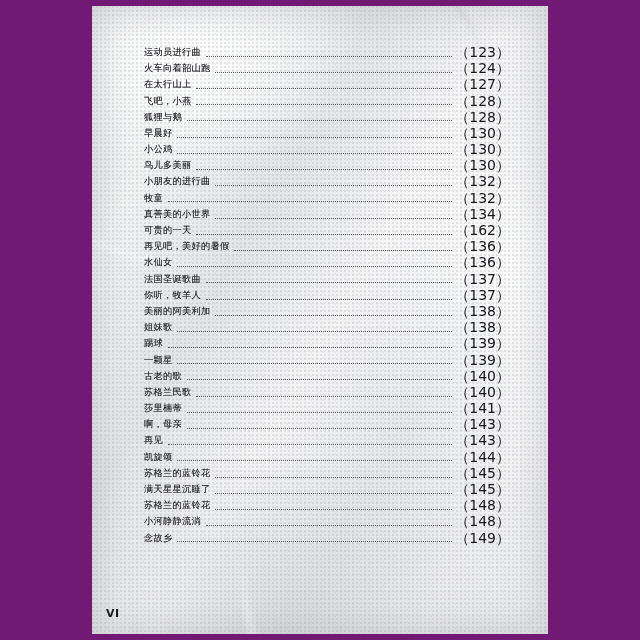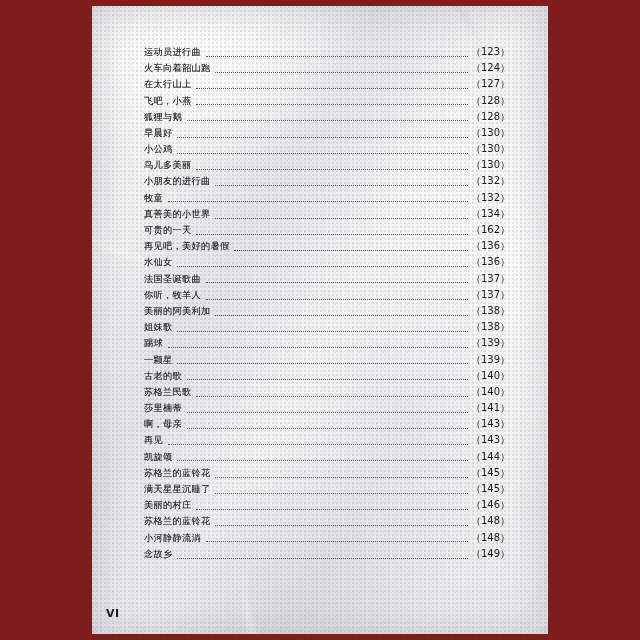--- a/index.html
+++ b/index.html
@@ -10,21 +10,21 @@
   body {
     width: 640px;
     height: 640px;
     font-family: "DejaVu Sans", "Liberation Sans", sans-serif;
     overflow: hidden;
   }
   .page {
     position: relative;
     width: 640px;
     height: 640px;
-    background: #7f1d1d;
+    background: #701a75;
     overflow: hidden;
   }
   
   .scan {
     position: absolute;
     left: 92px;
     top: 6px;
     width: 456px;
     height: 628px;
     background:
@@ -125,21 +125,21 @@
     text-shadow: 0 0 0.6px rgba(60,60,65,0.5);
   }
   .leader {
     flex: 1 1 auto;
     margin: 0 3px 3.5px 5px;
     border-bottom: 1px dotted #3a3a3e;
     height: 1px;
     opacity: 0.85;
   }
   .toc-page {
-    font-size: 10px;
+    font-size: 14px;
     white-space: nowrap;
     color: #18181a;
     min-width: 38px;
     text-align: right;
   }
   .folio {
     position: absolute;
     left: 14px;
     bottom: 14px;
     font-size: 11px;
@@ -314,25 +314,20 @@
             <span class="toc-title">苏格兰的蓝铃花</span>
             <span class="leader"></span>
             <span class="toc-page">（145）</span>
           </div>
         <div class="toc-row">
             <span class="toc-title">满天星星沉睡了</span>
             <span class="leader"></span>
             <span class="toc-page">（145）</span>
           </div>
         <div class="toc-row">
-            <span class="toc-title">美丽的村庄</span>
-            <span class="leader"></span>
-            <span class="toc-page">（146）</span>
-          </div>
-        <div class="toc-row">
             <span class="toc-title">苏格兰的蓝铃花</span>
             <span class="leader"></span>
             <span class="toc-page">（148）</span>
           </div>
         <div class="toc-row">
             <span class="toc-title">小河静静流淌</span>
             <span class="leader"></span>
             <span class="toc-page">（148）</span>
           </div>
         <div class="toc-row">

